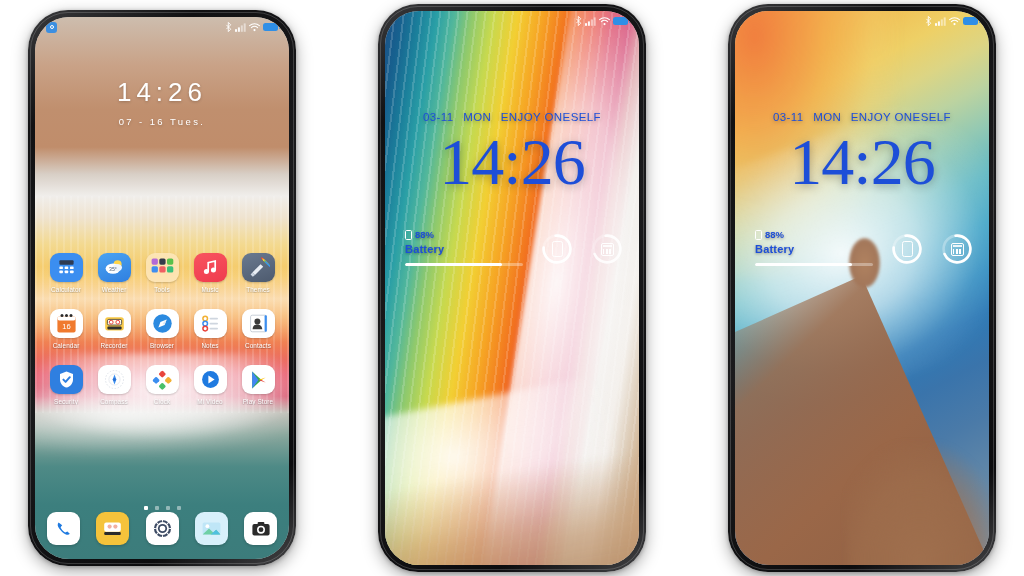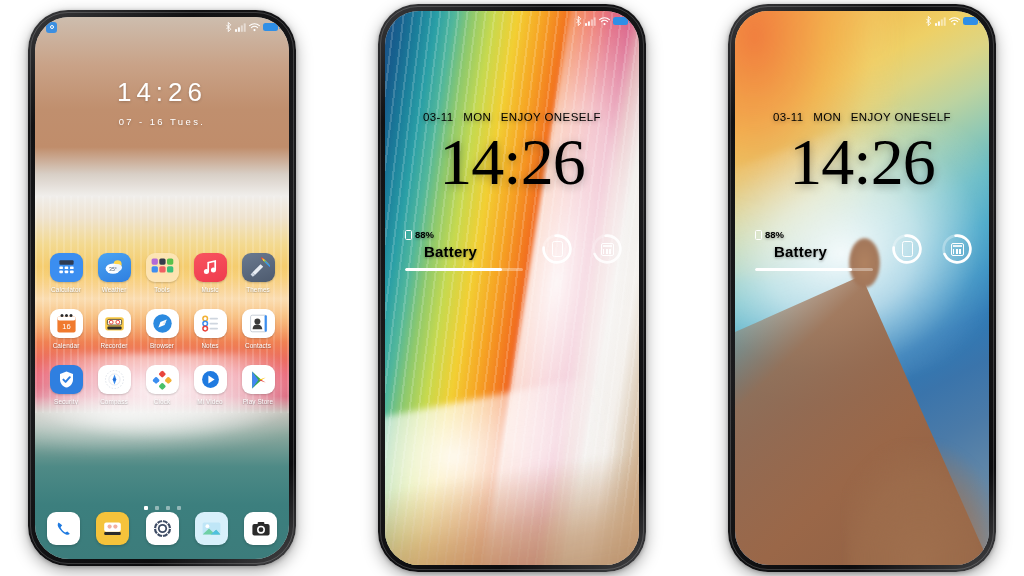--- a/index.html
+++ b/index.html
@@ -218,42 +218,42 @@
     position:absolute; left:0; right:0; bottom:14px; z-index:6;
     display:flex; justify-content:space-between; padding:0 12px;
   }
   .dock .ic{
     width:33px; height:33px; border-radius:9px; overflow:hidden;
     box-shadow:0 1px 3px rgba(0,0,0,.2);
     display:flex; align-items:center; justify-content:center;
   }
 
   
-  .lock{ position:absolute; inset:0; z-index:6; color:#000000; }
+  .lock{ position:absolute; inset:0; z-index:6; color:#1d4ed8; }
   .lk-date{
     position:absolute; left:0; right:0; top:100px; text-align:center;
     font-size:11.5px; letter-spacing:.4px;
     text-shadow:0 1px 4px rgba(0,0,0,.35);
     white-space:nowrap;
   }
   .lk-date span{ margin:0 3px; }
   .lk-time{
     position:absolute; left:0; right:0; top:118px; text-align:center;
     font-family:"Liberation Serif", serif;
     font-size:66px; line-height:1; font-weight:400;
     letter-spacing:-1px;
     text-shadow:0 2px 8px rgba(0,0,0,.3);
   }
   .lk-batt{
     position:absolute; left:20px; top:218px; width:118px;font-weight:bold;
   }
   .lk-batt .r1{ display:flex; align-items:center; gap:3px; font-size:9.5px;
     text-shadow:0 1px 3px rgba(0,0,0,.38); }
-  .lk-batt .r2{ margin-top:3px; font-size:15px; letter-spacing:.2px;
-    text-shadow:0 1px 3px rgba(0,0,0,.38);margin-left:19px; }
+  .lk-batt .r2{ margin-top:3px; font-size:11px; letter-spacing:.2px;
+    text-shadow:0 1px 3px rgba(0,0,0,.38); }
   .lk-bar{
     margin-top:8px; width:100%; height:3.4px; border-radius:2px;
     background:rgba(255,255,255,.34); overflow:hidden;
   }
   .lk-bar i{ display:block; height:100%; background:#fff; border-radius:2px; }
   .lk-actions{
     position:absolute; right:16px; top:222px;
     display:flex; gap:18px;
   }
   .lk-btn{

